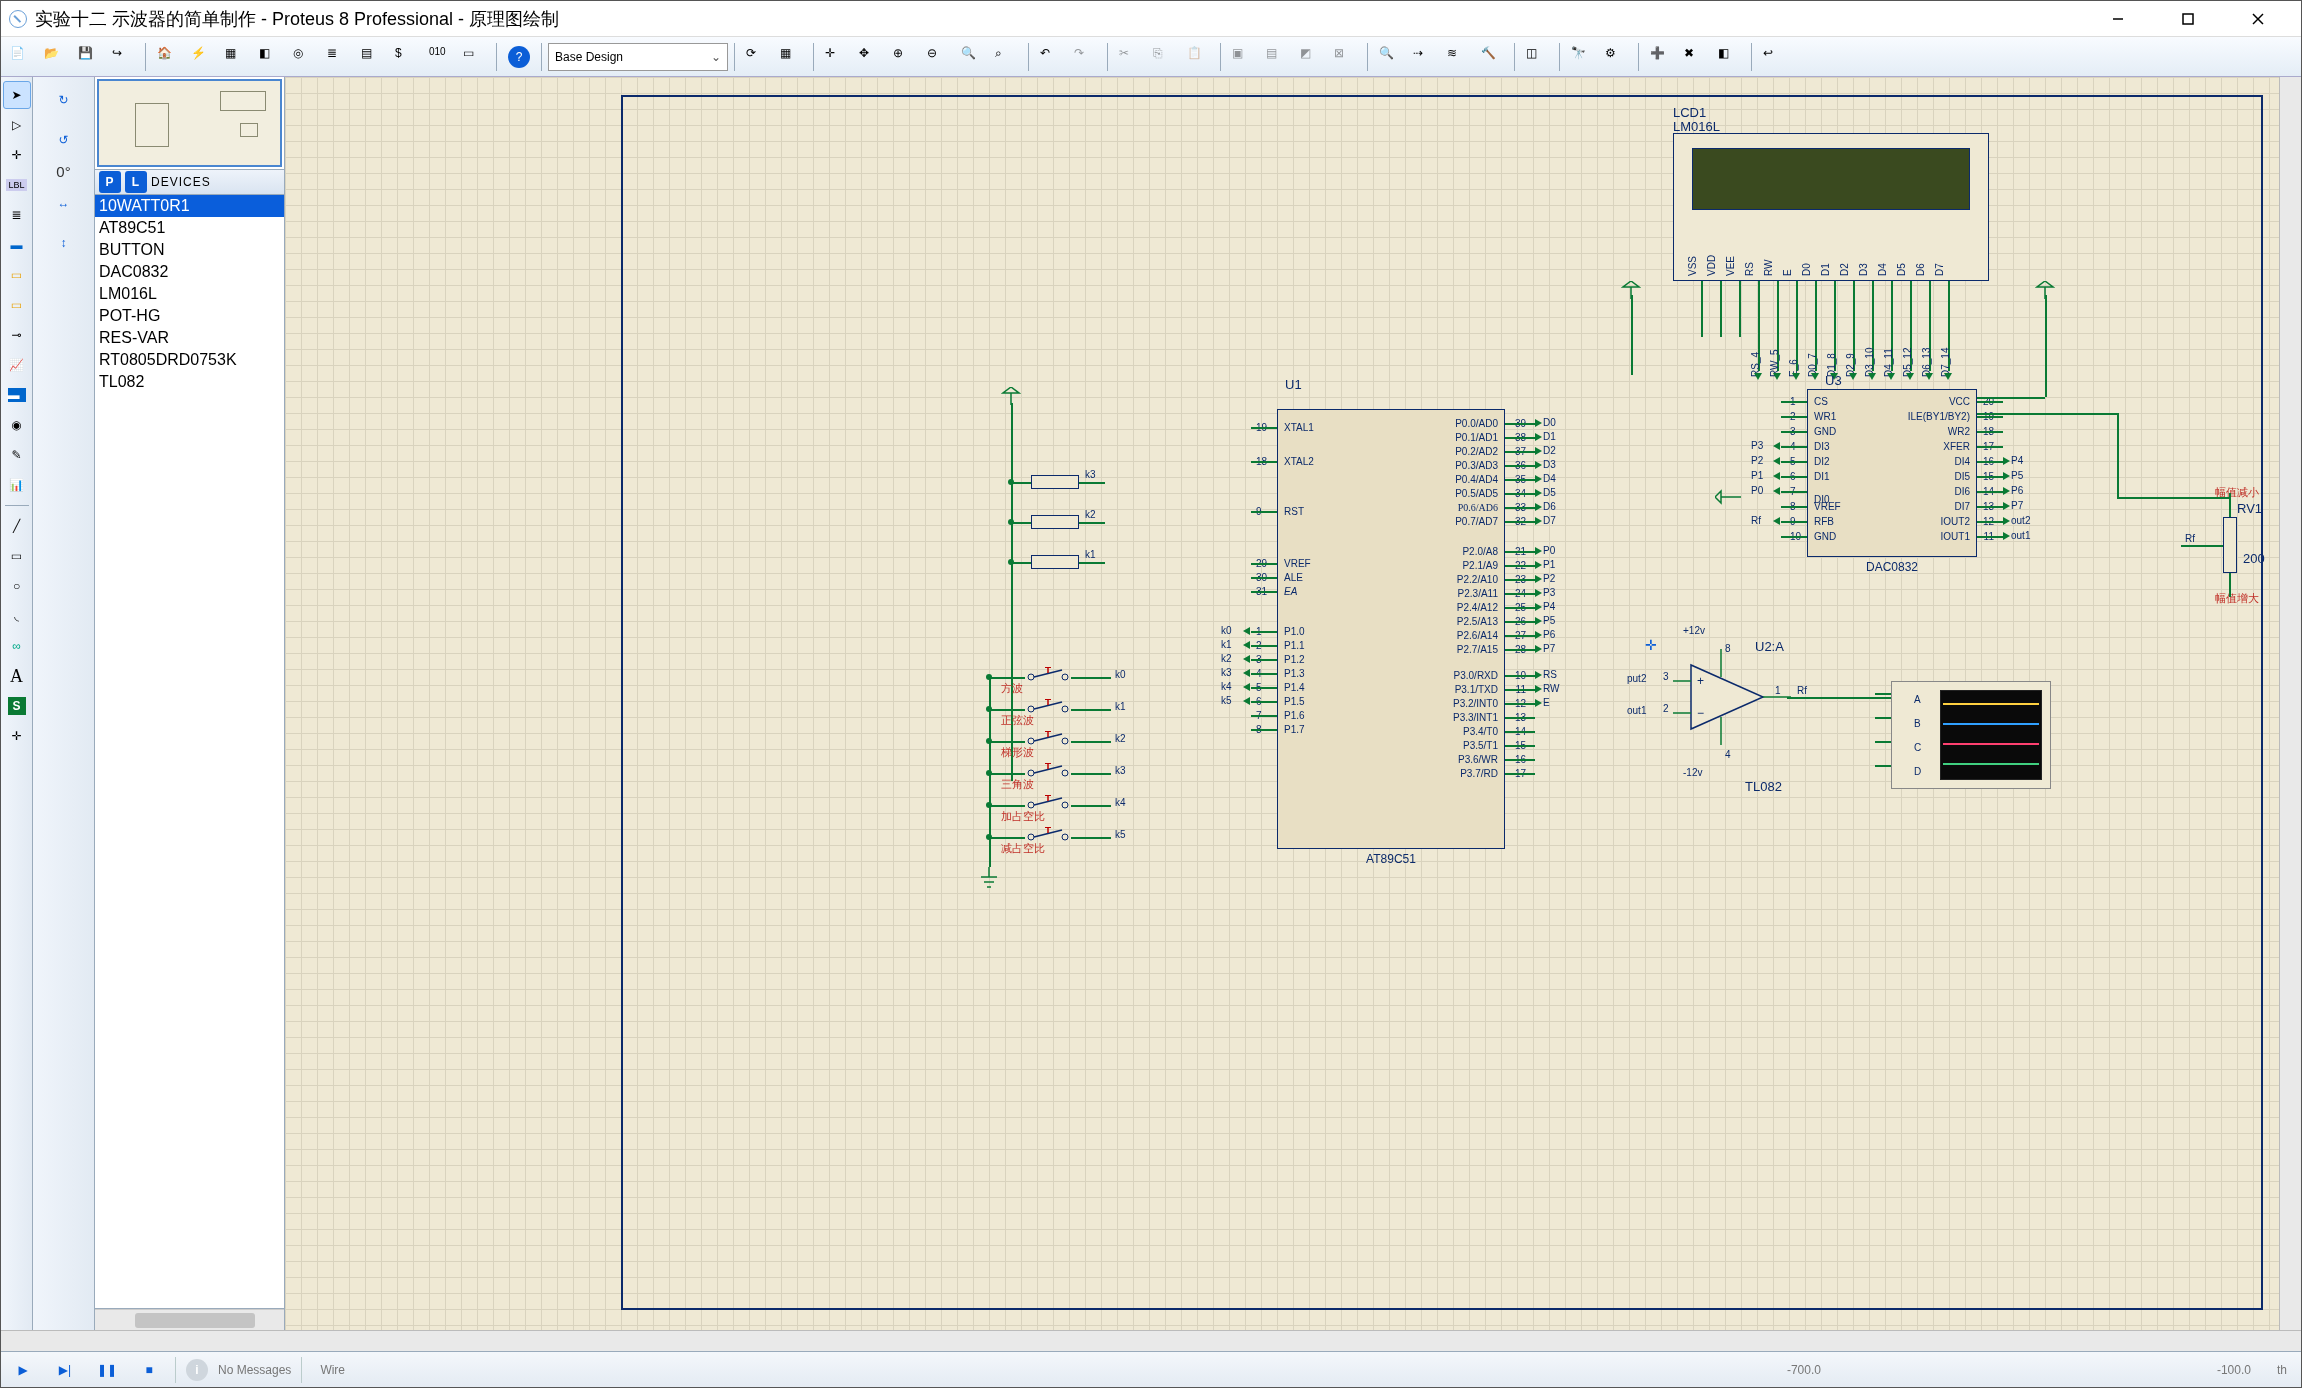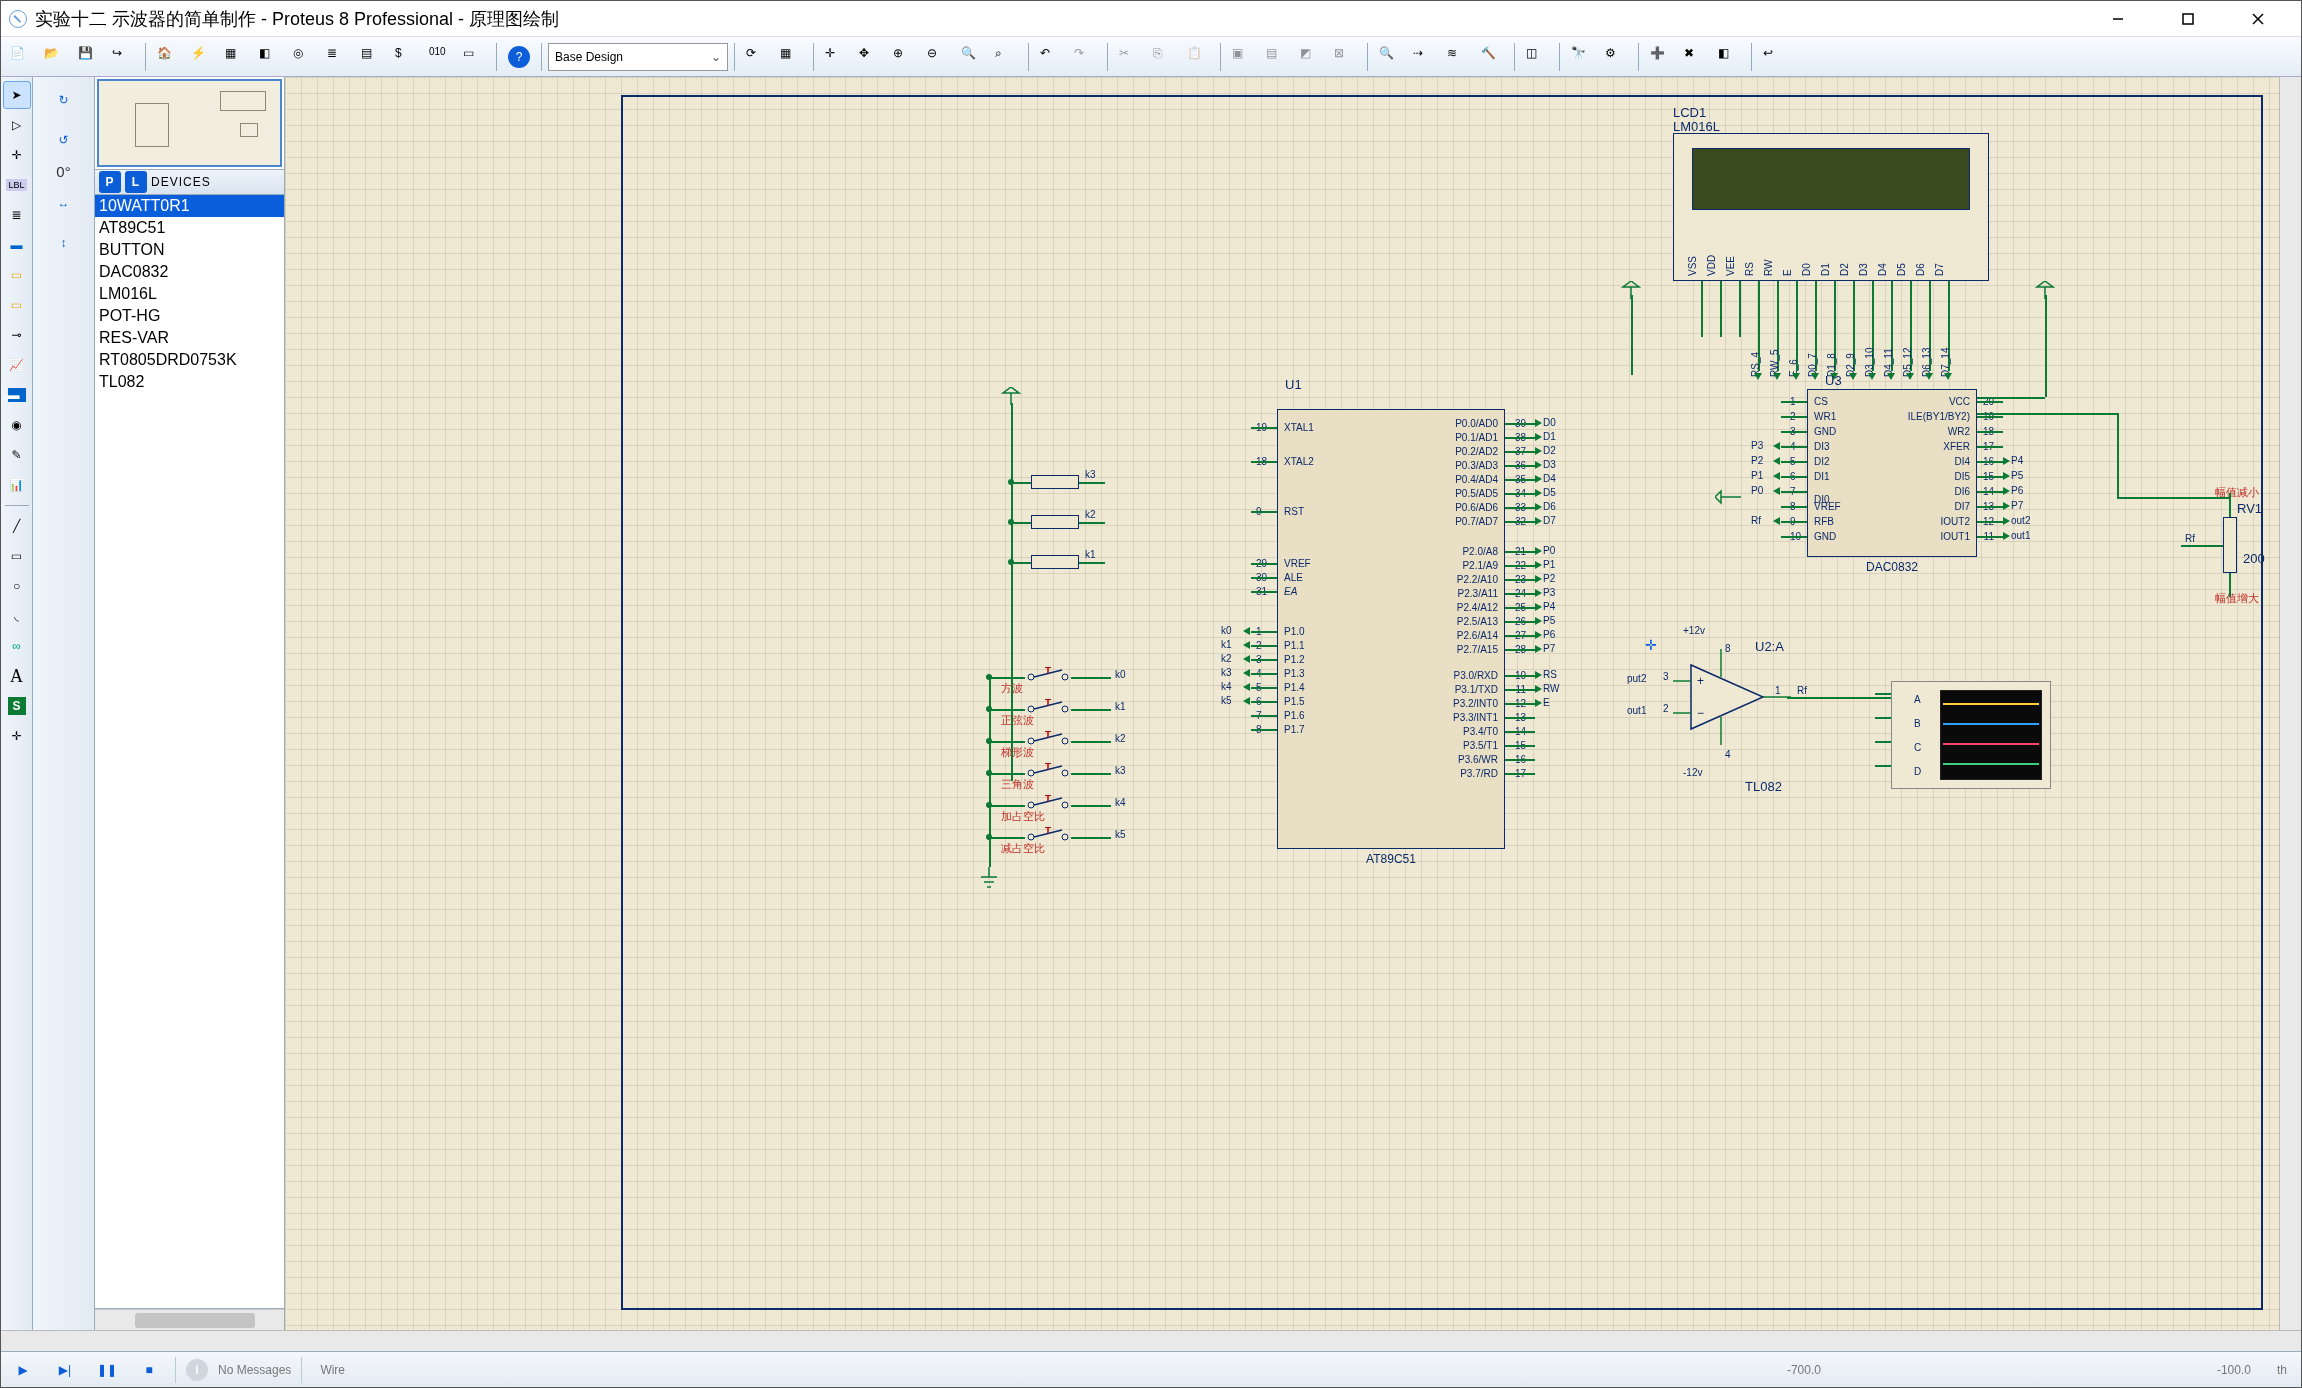--- a/index.html
+++ b/index.html
@@ -468,21 +468,21 @@
             <div class="pin-label" style="right: 6px; top: 22px;">P0.1/AD1</div>
             <div class="pin-num" style="right: -22px; top: 36px;">37</div>
             <div class="pin-label" style="right: 6px; top: 36px;">P0.2/AD2</div>
             <div class="pin-num" style="right: -22px; top: 50px;">36</div>
             <div class="pin-label" style="right: 6px; top: 50px;">P0.3/AD3</div>
             <div class="pin-num" style="right: -22px; top: 64px;">35</div>
             <div class="pin-label" style="right: 6px; top: 64px;">P0.4/AD4</div>
             <div class="pin-num" style="right: -22px; top: 78px;">34</div>
             <div class="pin-label" style="right: 6px; top: 78px;">P0.5/AD5</div>
             <div class="pin-num" style="right: -22px; top: 92px;">33</div>
-            <div class="pin-label" style="right: 6px; top: 92px;">P0.6/AD6</div>
+            <div class="pin-label" style="right: 6px; top: 92px; font-family: Liberation Serif, serif;">P0.6/AD6</div>
             <div class="pin-num" style="right: -22px; top: 106px;">32</div>
             <div class="pin-label" style="right: 6px; top: 106px;">P0.7/AD7</div>
             <div class="pin-num" style="right: -22px; top: 136px;">21</div>
             <div class="pin-label" style="right: 6px; top: 136px;">P2.0/A8</div>
             <div class="pin-num" style="right: -22px; top: 150px;">22</div>
             <div class="pin-label" style="right: 6px; top: 150px;">P2.1/A9</div>
             <div class="pin-num" style="right: -22px; top: 164px;">23</div>
             <div class="pin-label" style="right: 6px; top: 164px;">P2.2/A10</div>
             <div class="pin-num" style="right: -22px; top: 178px;">24</div>
             <div class="pin-label" style="right: 6px; top: 178px;">P2.3/A11</div>

